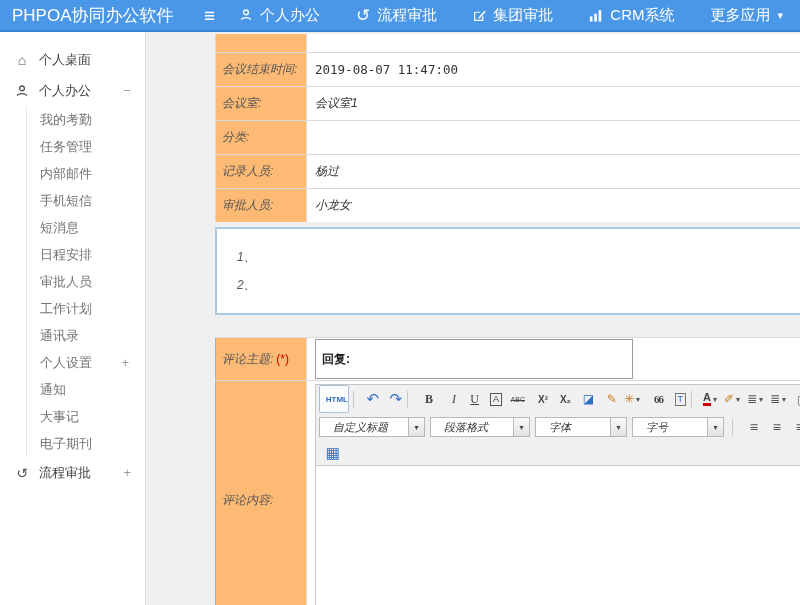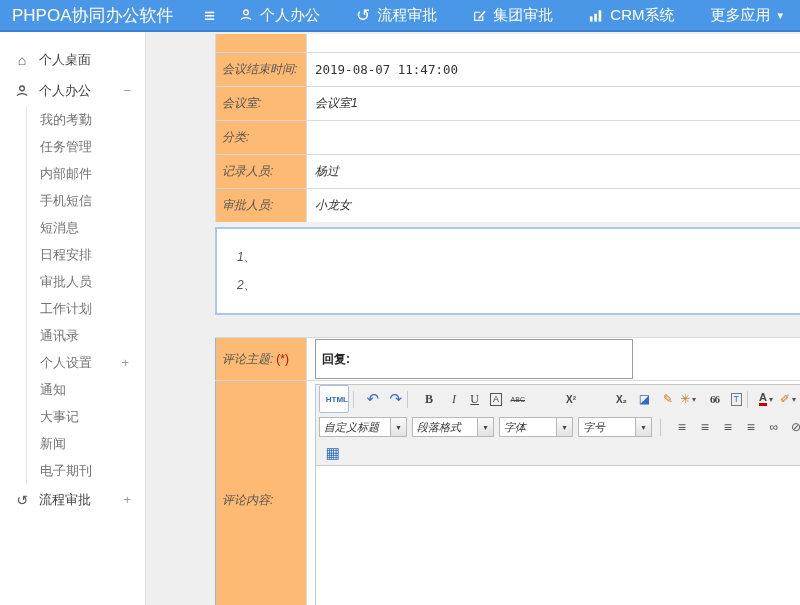--- a/index.html
+++ b/index.html
@@ -62,33 +62,33 @@
           font-family:"Liberation Sans","DejaVu Sans",sans-serif;}
   .tb-btn.big{font-size:15px;}
   .tb-btn.blue{color:#2e6fc4;}
   .tb-btn.orange{color:#cf7a22;}
   .tb-btn.bld .g{font-weight:bold;font-family:"Liberation Serif",serif;}
   .tb-btn.itl .g{font-style:italic;font-family:"Liberation Serif",serif;}
   .tb-btn.und .g{text-decoration:underline;font-family:"Liberation Serif",serif;}
   .tb-btn.boxed .g{border:1px solid #555;font-size:9px;padding:0 2px;line-height:11px;}
   .tb-btn.paste .g{border-color:#777;color:#2e6fc4;}
   .tb-btn.strike .g{font-size:7px;text-decoration:line-through;}
-  .tb-btn.supsub{font-size:10px;font-weight:bold;margin-left:28px;}
+  .tb-btn.supsub{font-size:10px;font-weight:bold;}
   .tb-btn.quote .g{font-weight:bold;font-family:"Liberation Serif",serif;font-size:11px;letter-spacing:-1px;}
   .tb-btn.fcolor .g{border-bottom:3px solid #c00;line-height:11px;font-size:11px;font-weight:bold;}
   .tb-btn.align{color:#555;font-size:14px;}
   .tb-btn.gray{color:#555;}
   .tb-btn.page{color:#666;font-size:13px;}
   .tb-btn.html{font-size:8px;font-weight:bold;color:#2e6fc4;border:1px solid #aac0d8;
                background:#fdfdfd;min-width:30px;}
   .arr2{font-size:8px;color:#555;margin-left:2px;}
   .tb-sep{width:1px;height:17px;background:#c9c9c9;margin:0 3px;flex:none;}
   .tb-select{display:flex;height:20px;margin-right:4px;cursor:pointer;}
   .tb-select .lbl2{background:#fff;border:1px solid #b8b8b8;font-size:11px;font-style:italic;
-                   display:flex;align-items:center;padding:0 4px;color:#333;white-space:nowrap;}
+                   display:flex;align-items:center;padding:0 13px;color:#333;white-space:nowrap;}
   .tb-select .arr{width:15px;background:linear-gradient(#fafafa,#e2e2e2);border:1px solid #b8b8b8;
                   border-left:0;display:flex;align-items:center;justify-content:center;
                   font-size:8px;color:#444;}
   [data-name="custom-title-select"] .lbl2{width:62px;}
   [data-name="paragraph-format-select"] .lbl2{width:56px;}
   [data-name="font-family-select"] .lbl2{width:48px;}
   [data-name="font-size-select"] .lbl2{width:48px;}
   .ed-body{height:150px;background:#fff;border-top:1px solid #ccc;cursor:text;}
 </style>
 </head>
@@ -186,23 +186,20 @@
           </div>
           <div class="sub-item" data-name="sidebar-item-personal-settings">
             <span data-name="sidebar-item-personal-settings-label">个人设置</span>
             <span class="toggle" data-name="expand-icon">+</span>
           </div>
           <div class="sub-item" data-name="sidebar-item-notification">
             <span data-name="sidebar-item-notification-label">通知</span>
           </div>
           <div class="sub-item" data-name="sidebar-item-memorabilia">
             <span data-name="sidebar-item-memorabilia-label">大事记</span>
-          </div>
-          <div class="sub-item" data-name="sidebar-item-news">
-            <span data-name="sidebar-item-news-label">新闻</span>
           </div>
           <div class="sub-item" data-name="sidebar-item-e-journal">
             <span data-name="sidebar-item-e-journal-label">电子期刊</span>
           </div>
         </div>
       <div id="side-bottom">
           <div class="side-item" data-name="sidebar-item-process-approval">
             <span class="icn g-hist" data-name="history-icon">↺</span>
             <span data-name="sidebar-item-process-approval-label">流程审批</span>
             <span class="toggle" data-name="expand-icon">+</span>

